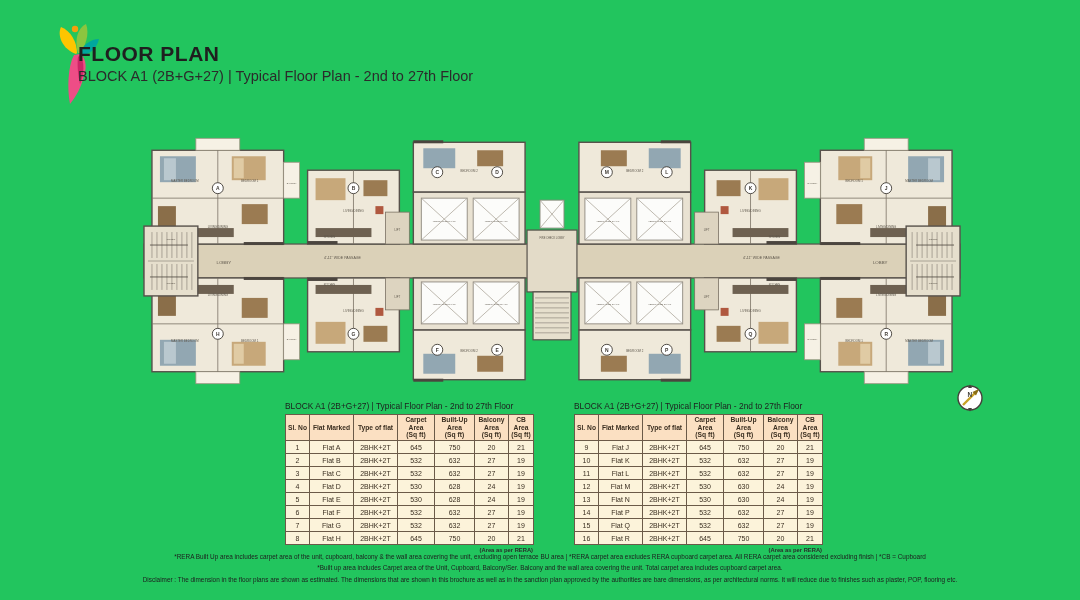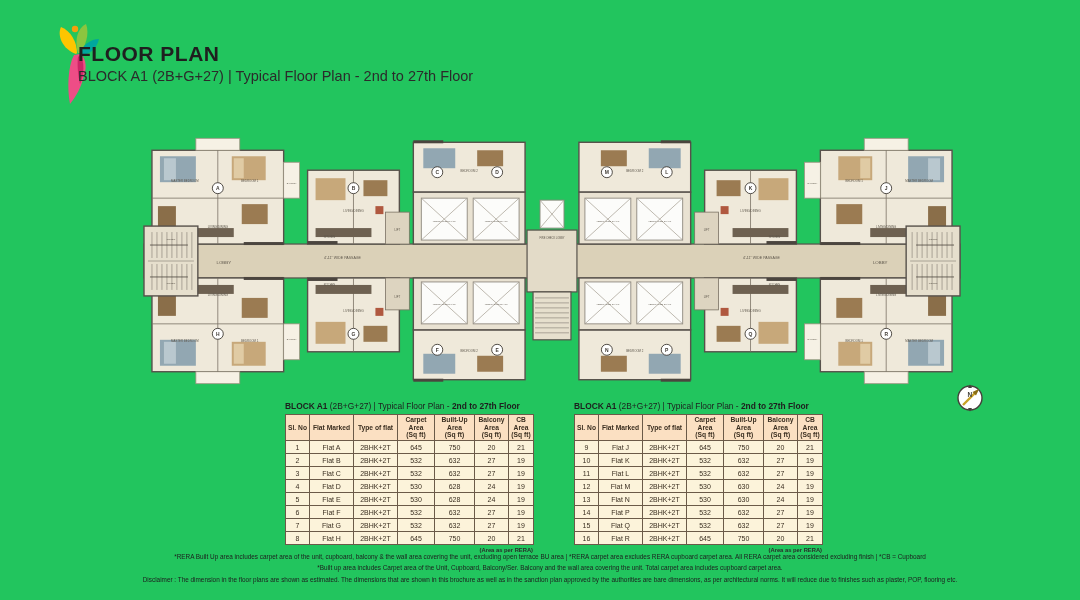--- a/index.html
+++ b/index.html
@@ -10,21 +10,21 @@
   .hdr-title{position:absolute;left:78px;top:42px;font-size:21px;font-weight:bold;
              letter-spacing:.5px;color:#1f1f1f;}
   .hdr-sub{position:absolute;left:78px;top:68px;font-size:14.5px;color:#2b2b2b;}
   
   .plan{position:absolute;left:138px;top:136px;width:828px;height:250px;}
   .compass{position:absolute;left:950px;top:378px;width:40px;height:40px;}
   
   .table-block{position:absolute;top:401px;width:248px;}
   .tb-left{left:285px;} .tb-right{left:574px;}
   .tbl-title{font-size:8.4px;white-space:nowrap;color:#1e1e1e;margin-bottom:3px;}
-  .tbl-title b{font-weight:bold;}
+  .tbl-title b{font-weight:normal;}
   table{border-collapse:collapse;width:248px;border:1.5px solid #3e3227;
         font-size:7px;color:#3a2e20;table-layout:fixed;}
   th,td{border:0.5px solid #6b5a48;text-align:center;padding:1px 0;}
   thead th{background:#fbe0c2;font-weight:bold;font-size:6.7px;line-height:1.15;}
   tbody td{background:#fcf3da;height:10px;}
   col.c0{width:24px;}col.c1{width:44px;}col.c2{width:44px;}col.c3{width:37px;}
   col.c4{width:40px;}col.c5{width:34px;}col.c6{width:25px;}
   .tbl-note{font-size:5.8px;font-weight:bold;text-align:right;margin-top:2px;color:#2a2a2a;}
   
   .footnotes{position:absolute;left:0;right:0;top:551px;text-align:center;

